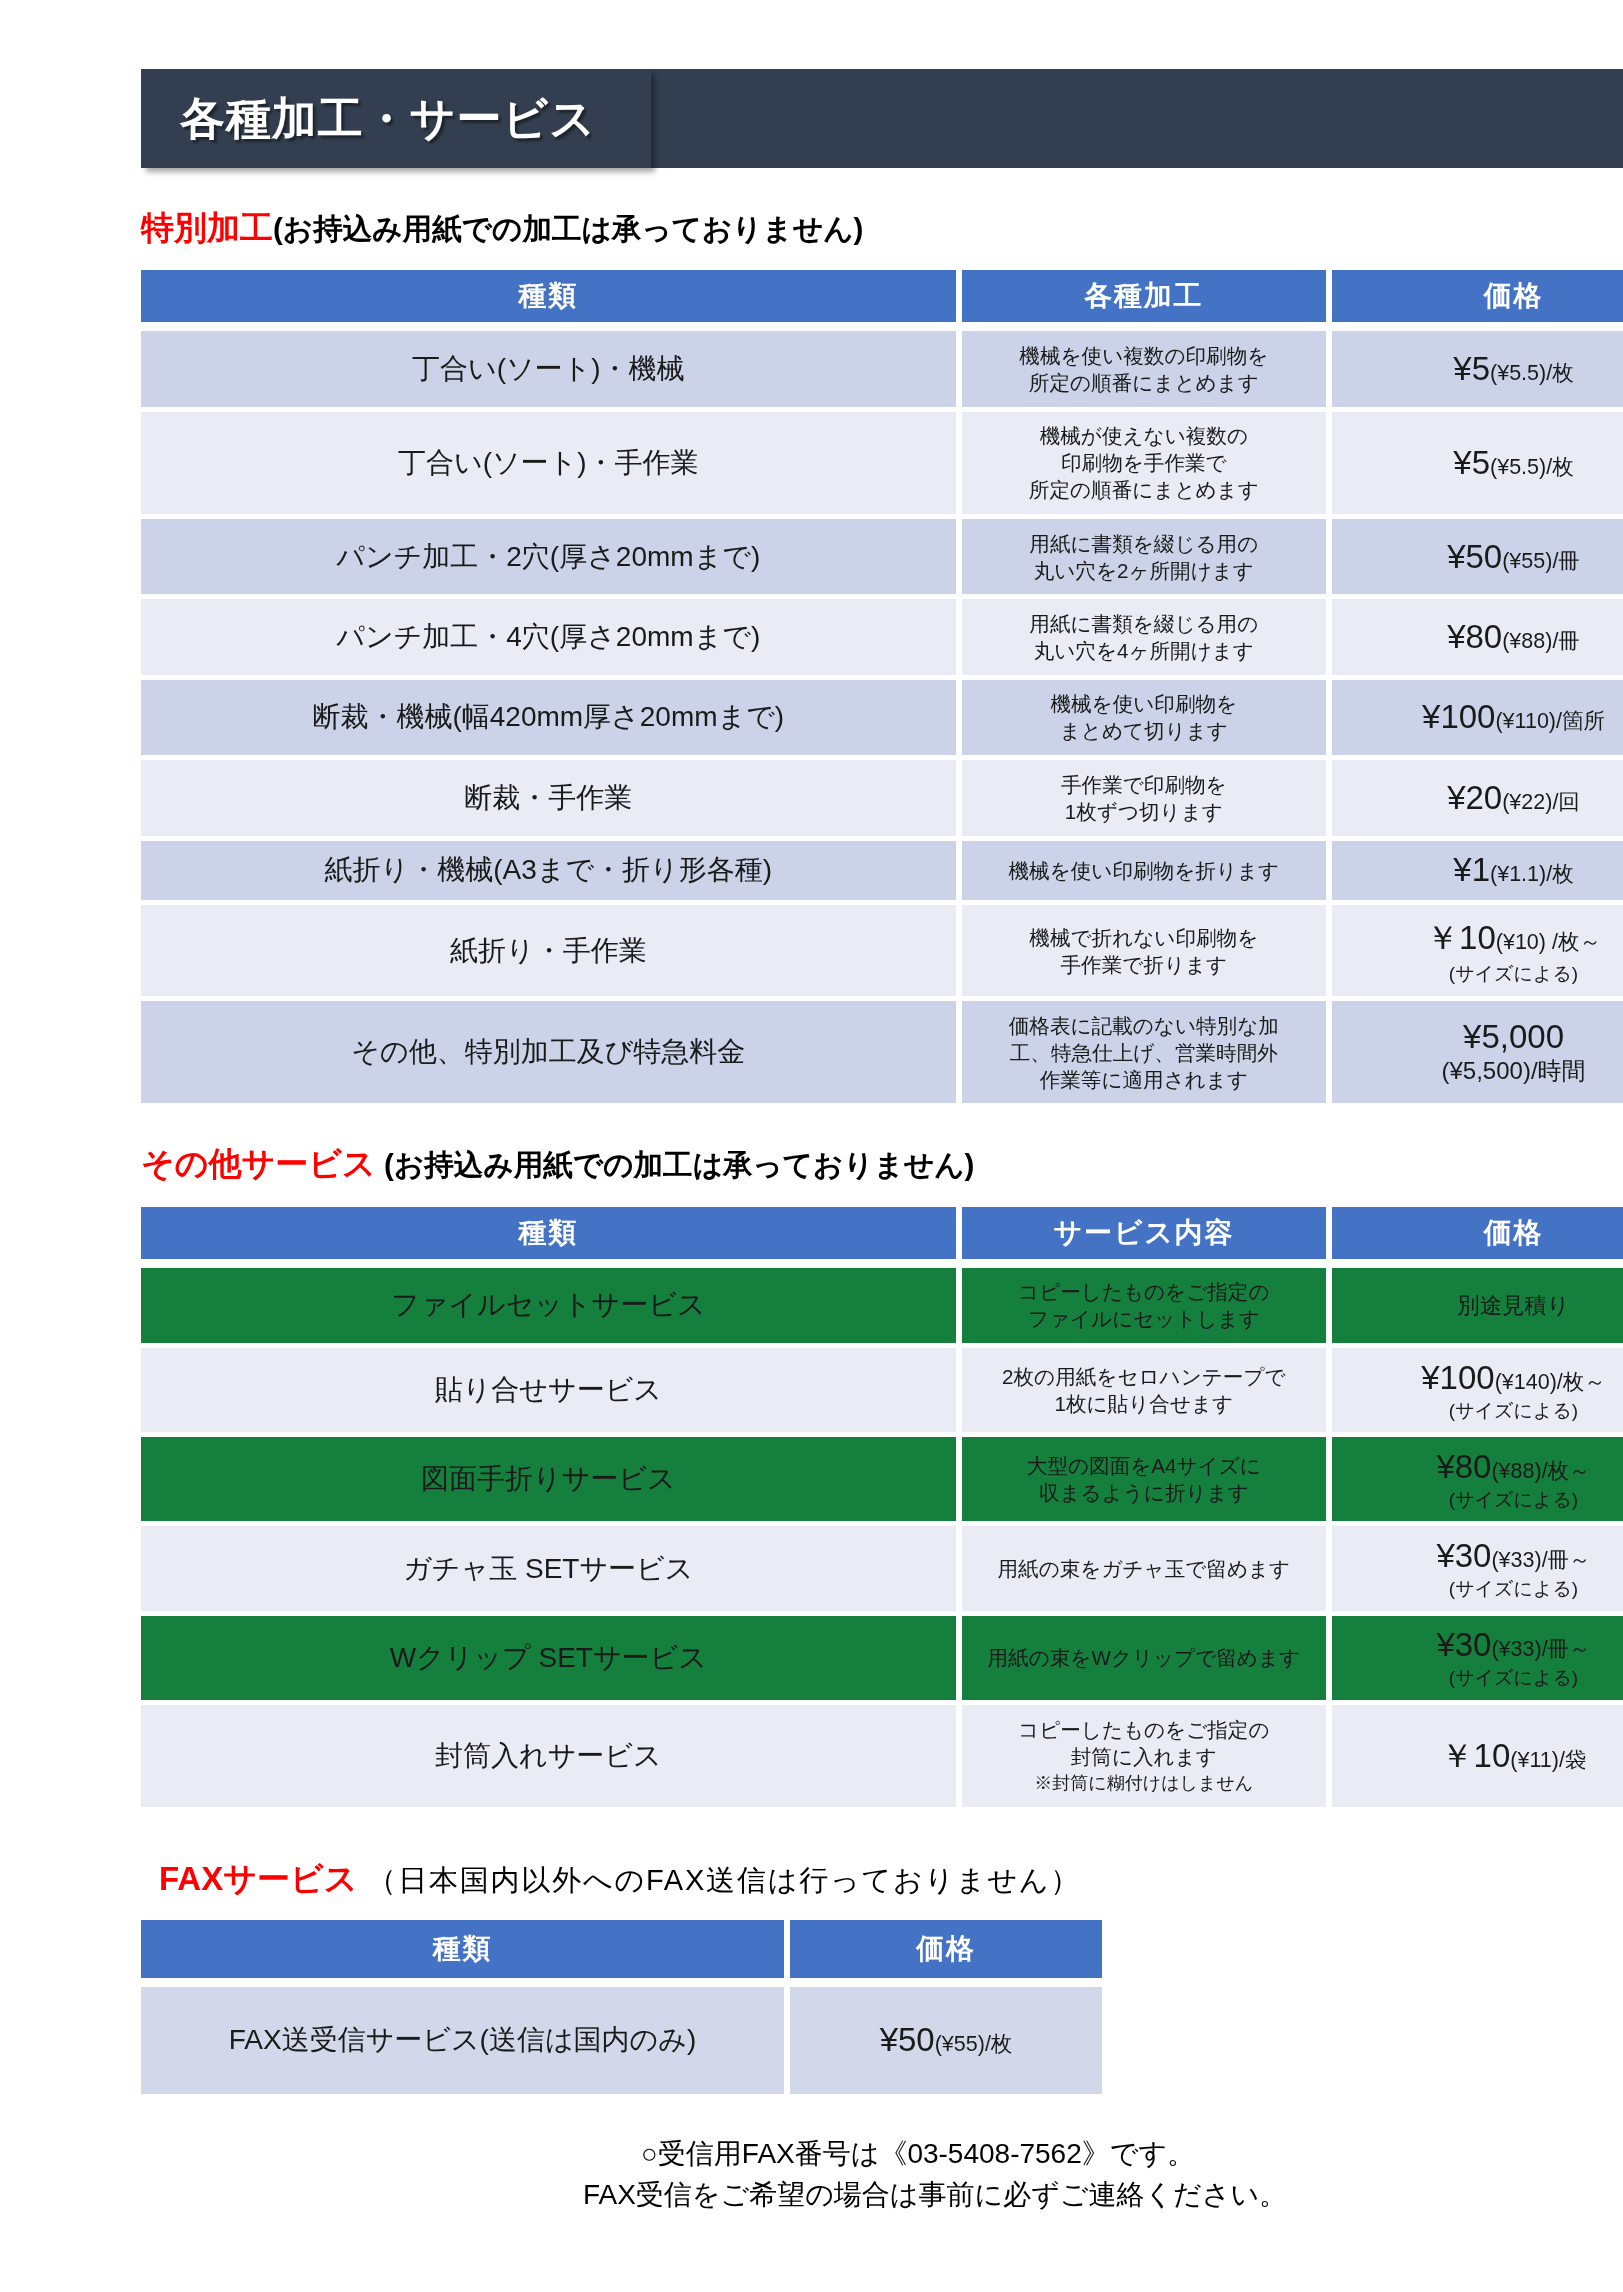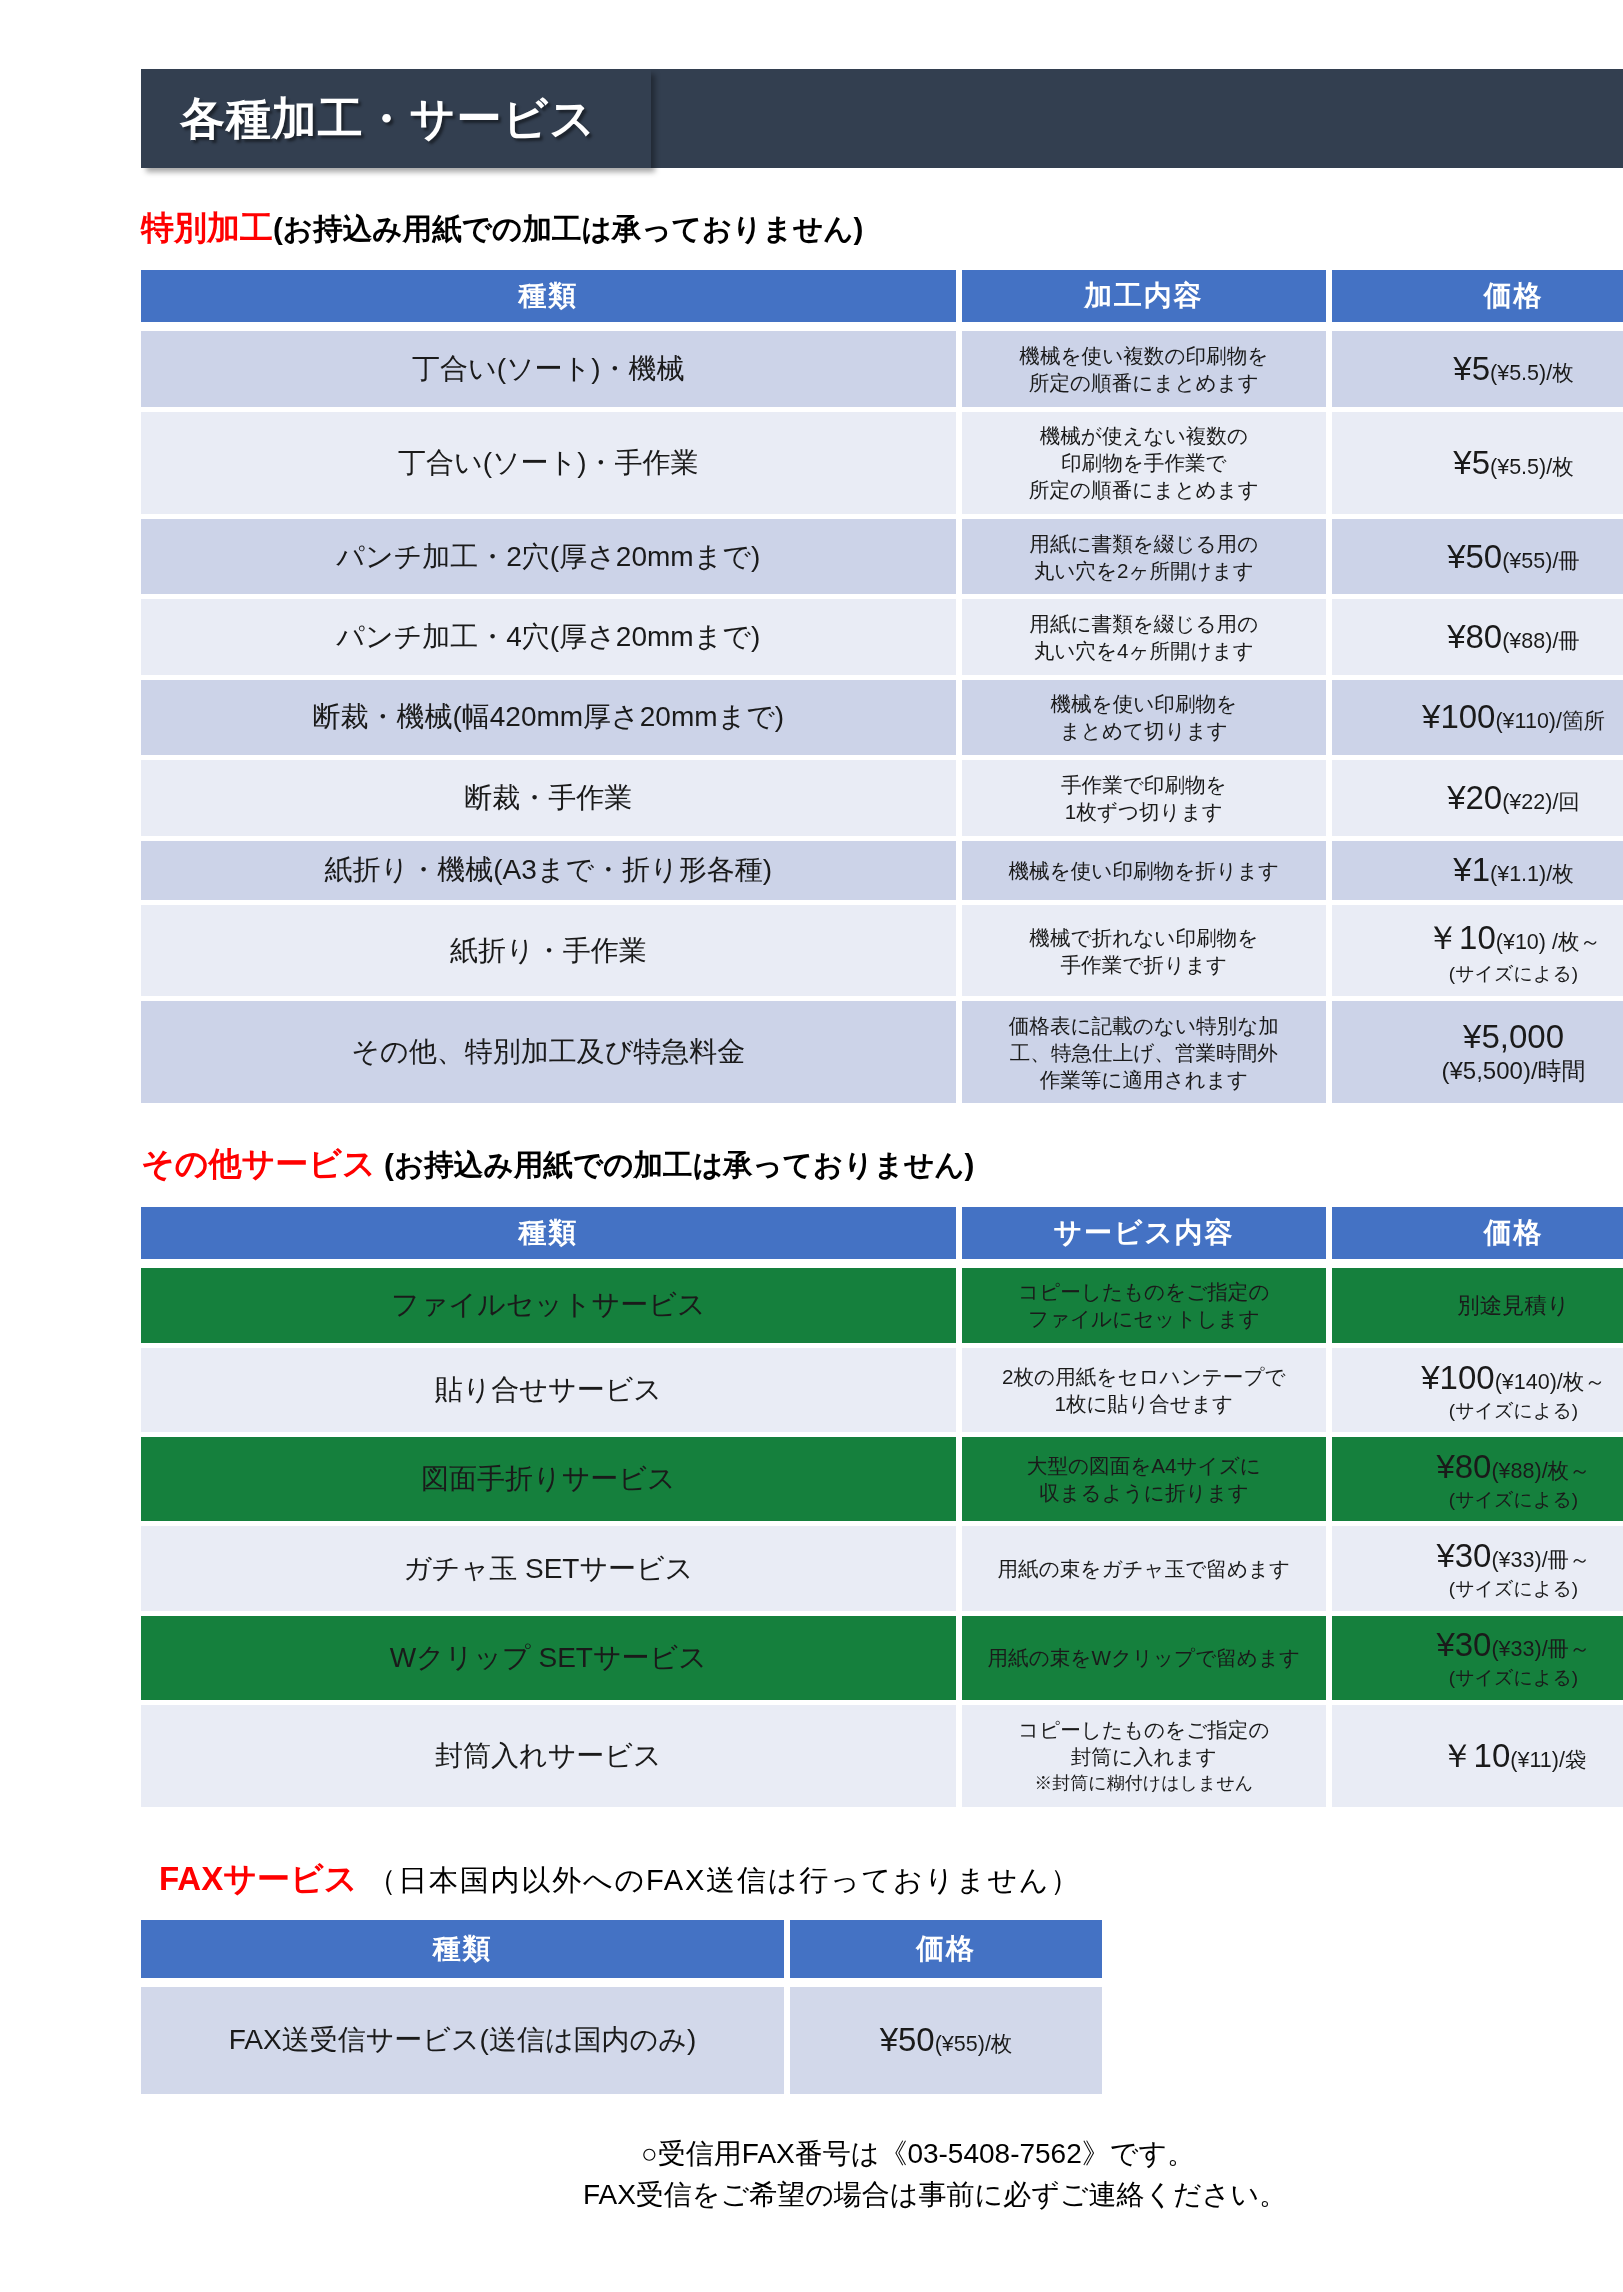--- a/index.html
+++ b/index.html
@@ -102,21 +102,21 @@
     </div>
 
     <div class="section-heading section-special">
       <span class="heading-red">特別加工</span><span class="heading-note">(お持込み用紙での加工は承っておりません)</span>
     </div>
 
     <table class="price-table t-3col t-special">
         <thead>
           <tr>
             <th>種類</th>
-            <th>加工内容</th>
+            <th>各種加工</th>
             <th>価格</th>
           </tr>
         </thead>
         <tbody>
           <tr class="row-dark">
             <td class="kind">丁合い(ソート)・機械</td>
             <td class="desc">
               <div class="desc-line">機械を使い複数の印刷物を</div>
               <div class="desc-line">所定の順番にまとめます</div>
             </td>

